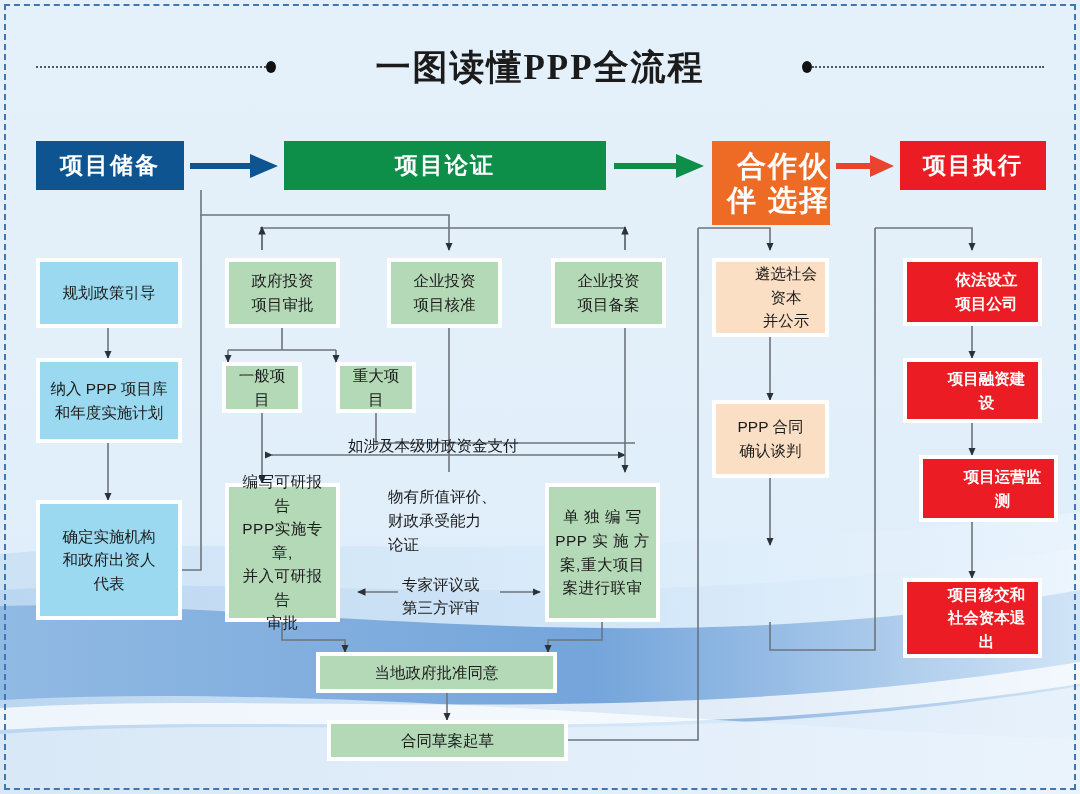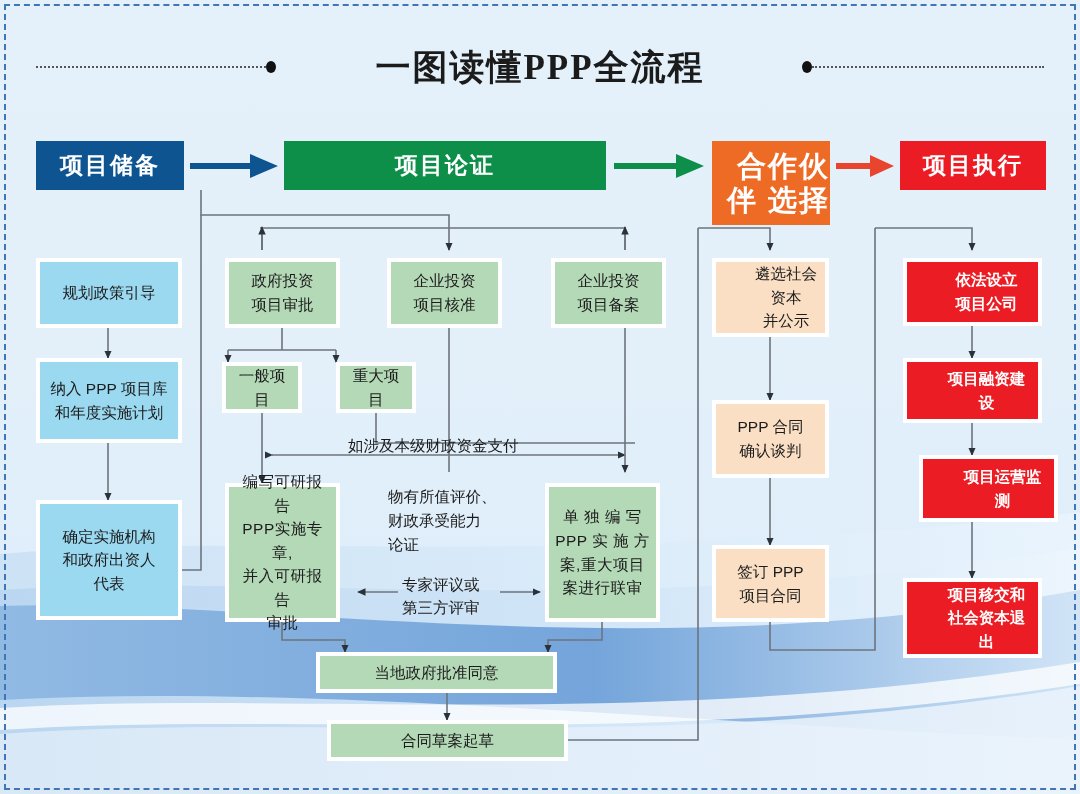--- a/index.html
+++ b/index.html
@@ -242,22 +242,20 @@
   <div class="flab" style="left:388px; top:485px; line-height:1.55;">物有所值评价、
 财政承受能力
 论证</div>
   <div class="flab" style="left:402px; top:573px; text-align:center; line-height:1.5;">专家评议或
 第三方评审</div>
 
   <div class="node orange" style="left:712px; top:258px; width:117px; height:79px;padding-left:37px;">遴选社会资本
 并公示</div>
   <div class="node orange" style="left:712px; top:400px; width:117px; height:78px;">PPP 合同
 确认谈判</div>
-  <div class="node orange" style="left:712px; top:545px; width:117px; height:77px;">签订 PPP
-项目合同</div>
 
   <div class="node red" style="left:903px; top:258px; width:139px; height:68px;">依法设立
 项目公司</div>
   <div class="node red" style="left:903px; top:358px; width:139px; height:65px;">项目融资建设</div>
   <div class="node red" style="left:903px; top:455px; width:139px; height:67px;margin-left:16px;">项目运营监测</div>
   <div class="node red" style="left:903px; top:578px; width:139px; height:80px;">项目移交和
 社会资本退出</div>
 
   <div id="page-border"></div>
 </div>

